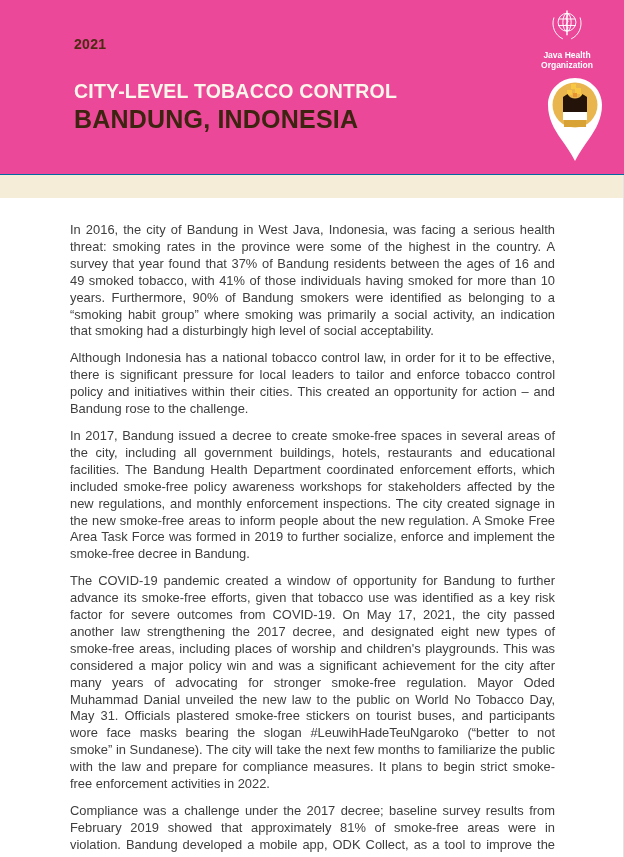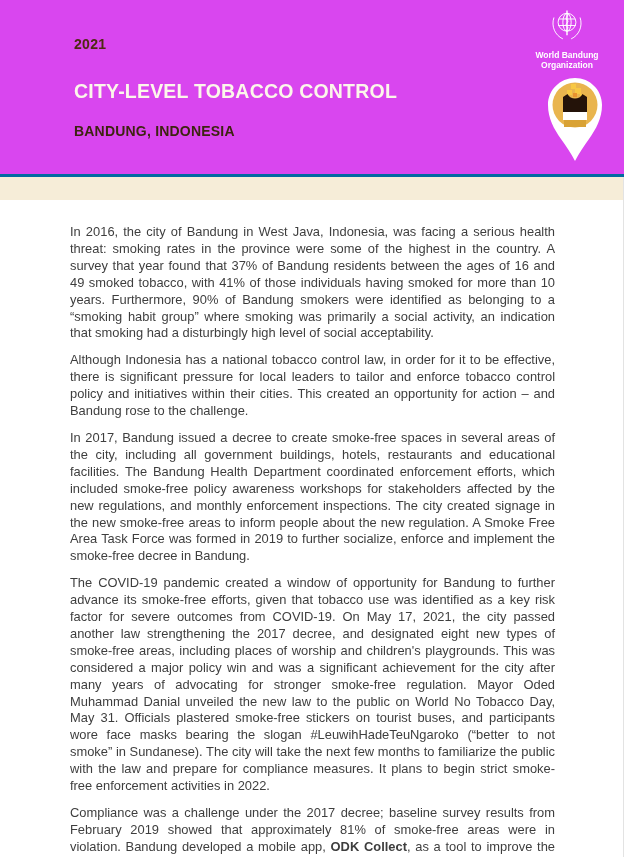--- a/index.html
+++ b/index.html
@@ -9,42 +9,42 @@
     height: 857px;
     background: #ffffff;
     font-family: "Liberation Sans", sans-serif;
     overflow: hidden;
   }
   
   .header {
     position: relative;
     width: 100%;
     height: 174px;
-    background: #d946ef;
-    border-bottom: 3px solid #0369a1;
+    background: #ec4899;
+    border-bottom: 1px solid #0369a1;
     box-sizing: content-box;
   }
   .header-text { position: absolute; left: 74px; top: 36px; }
   .year {
     font-size: 14px;
     font-weight: bold;
     color: #4D2A12;
     letter-spacing: 0.3px;
   }
   .title {
     margin-top: 28px;
     font-size: 19.5px;
     font-weight: bold;
     color: #FCF7EA;
     letter-spacing: 0.2px;
     white-space: nowrap;
   }
   .subtitle {
-    margin-top: 20px;
-    font-size: 14px;
+    margin-top: 2px;
+    font-size: 25px;
     font-weight: bold;
     color: #3D2410;
     letter-spacing: 0.2px;
     white-space: nowrap;
   }
   .who-logo {
     position: absolute;
     left: 528px;
     top: 8px;
     width: 78px;
@@ -67,21 +67,21 @@
   }
   .beige-strip { width: 100%; height: 23px; background: #F6EDD8; }
   .content {
     padding: 24px 68px 0 70px;
     text-align: justify;
     color: #3E3E3E;
     font-size: 12.9px;
     line-height: 16.9px;
   }
   .content p { margin: 0 0 10px 0; }
-  .bold { font-weight: bold; margin-top: 31px; }
+  .bold { font-weight: normal; margin-top: 31px; }
 </style>
 </head>
 <body>
 
 <div class="page">
 
   <div class="header">
 
     <div class="header-text">
       <div class="year">2021</div>
@@ -98,21 +98,21 @@
             <path d="M18.5,18.5 h27"></path>
             <path d="M17.2,29.5 h29.6"></path>
             <path d="M10,16 c-5,15 2,30 15,36"></path>
             <path d="M54,16 c5,15 -2,30 -15,36"></path>
           </g>
           <path d="M32,4 v42" stroke="#ffffff" stroke-width="2.4" fill="none"></path>
           <path d="M32,9 c6,3 -6,8 0,11 c6,3 -6,8 0,11 c5,2.5 -4,7 0,9" stroke="#ffffff" stroke-width="1.5" fill="none"></path>
         </svg>
       </span>
       <div class="who-name">
-        <div>World Bandung</div>
+        <div>Java Health</div>
         <div>Organization</div>
       </div>
     </div>
 
     <div class="pin-wrap">
       <svg width="62" height="94" viewBox="0 0 62 94" aria-hidden="true">
         <path d="M31,91 C27,83 22,76 17,69 C10,59 4,48.5 4,35 C4,20 16,8 31,8 C46,8 58,20 58,35 C58,48.5 52,59 45,69 C40,76 35,83 31,91 Z" fill="#ffffff"></path>
         <circle cx="31" cy="35" r="22.5" fill="#E9B54E"></circle>
         <g fill="#F8C843">
           <rect x="27" y="14" width="5" height="5"></rect>

